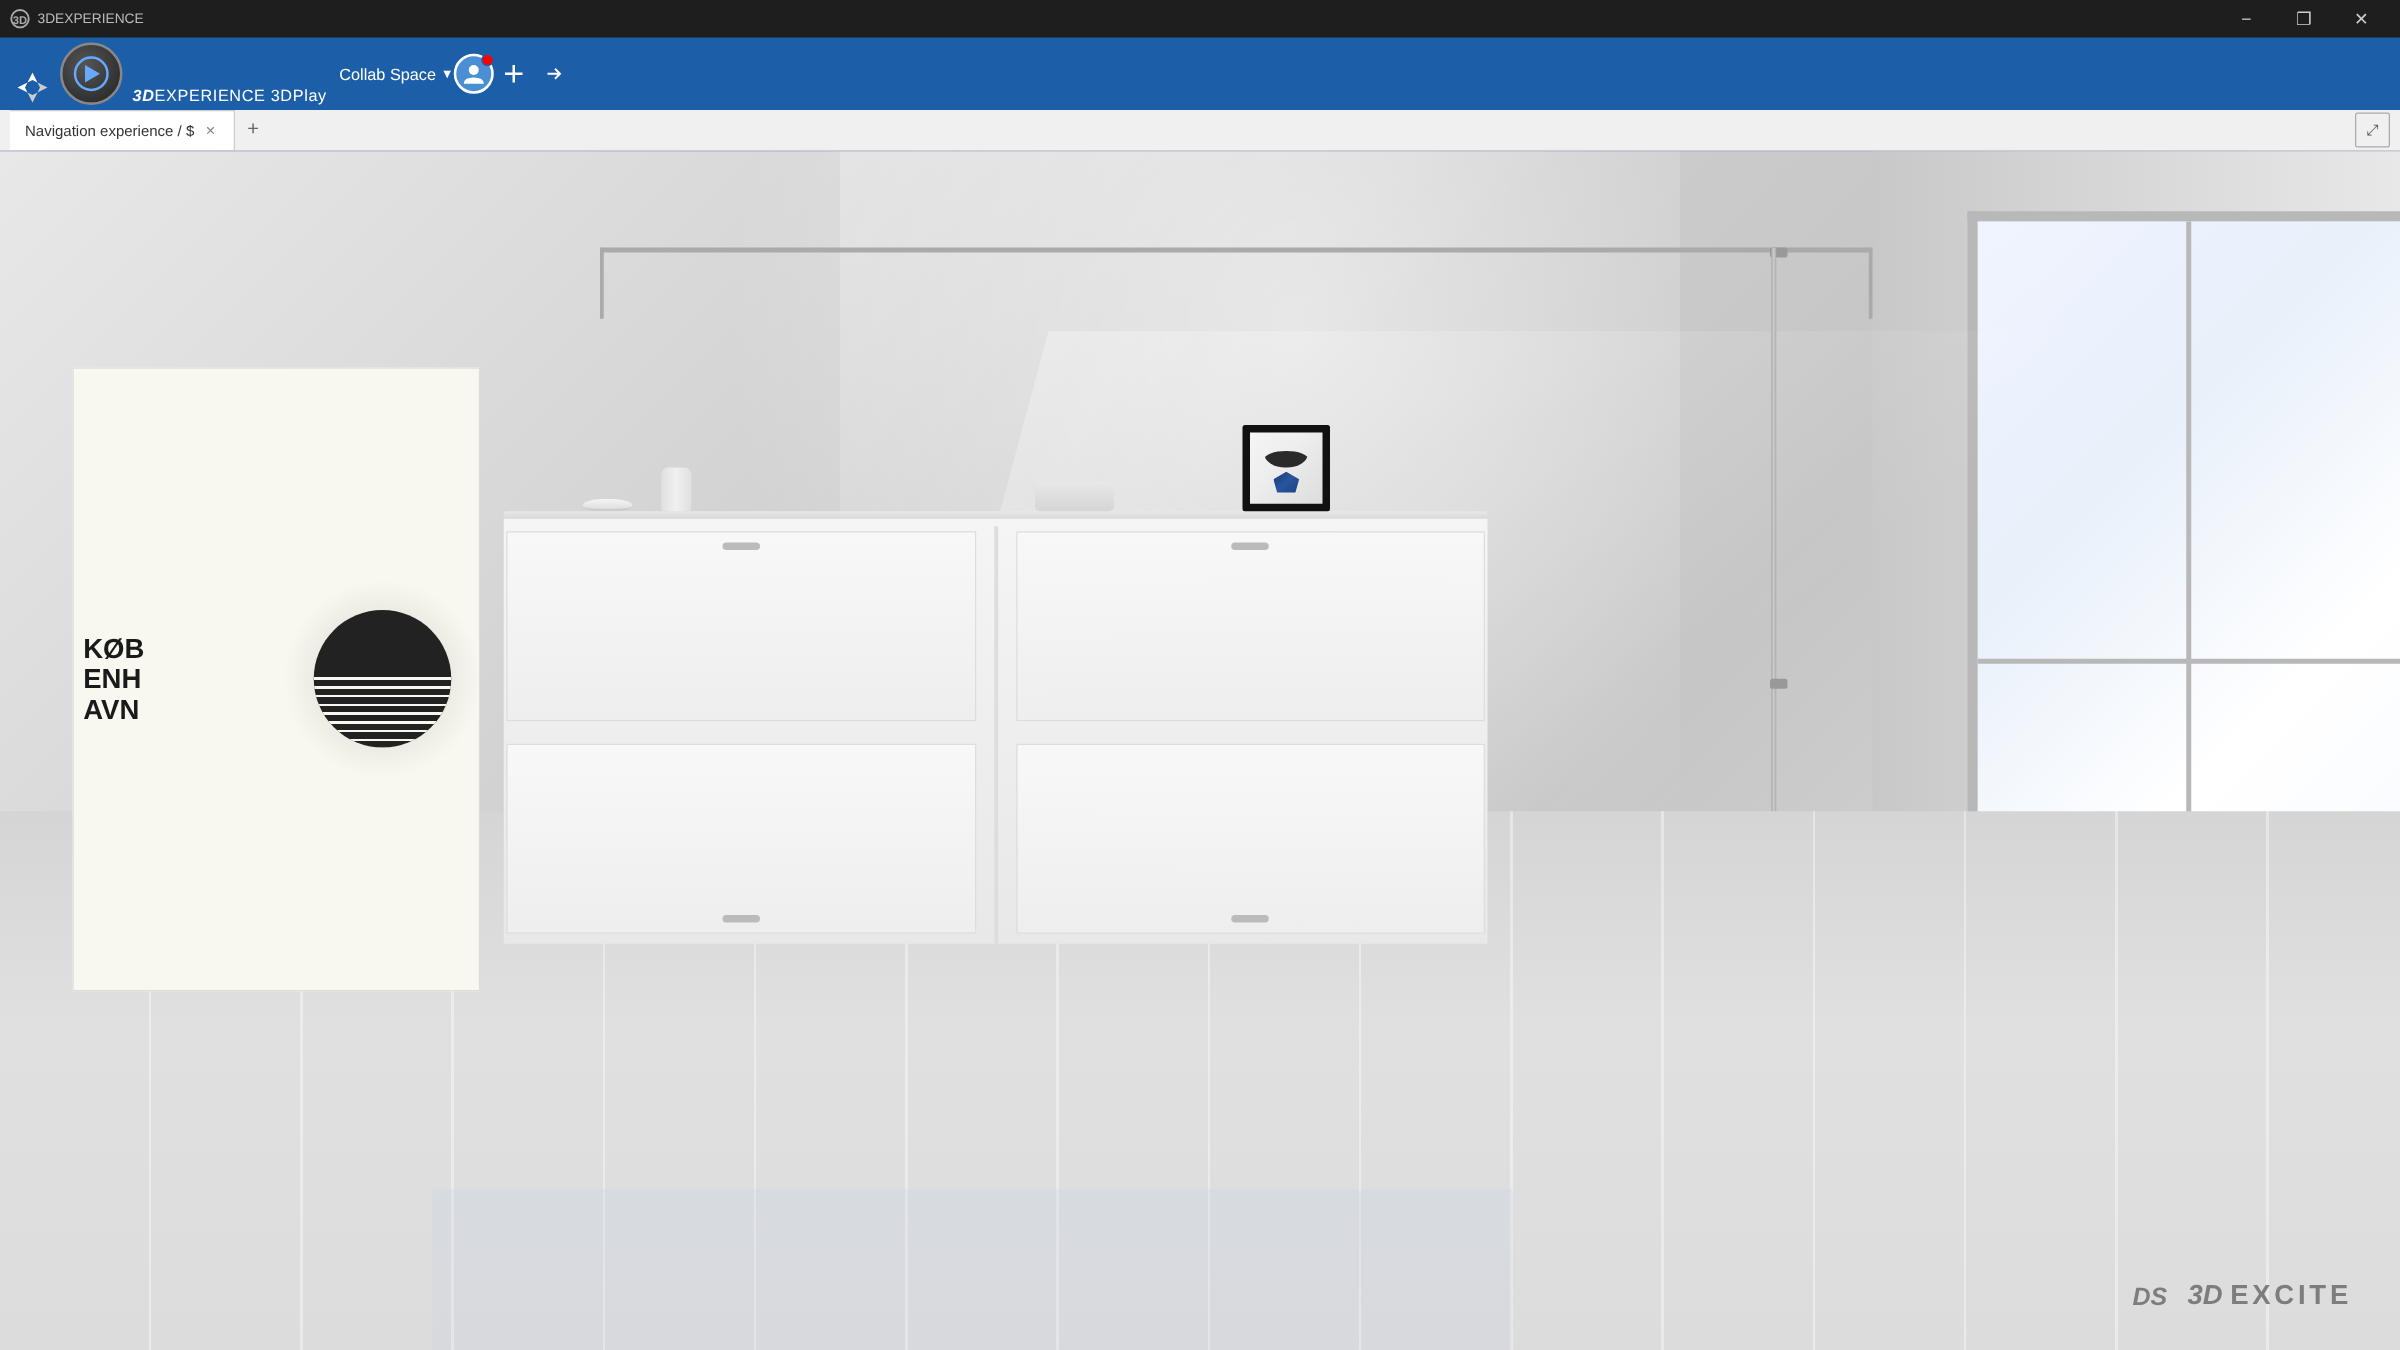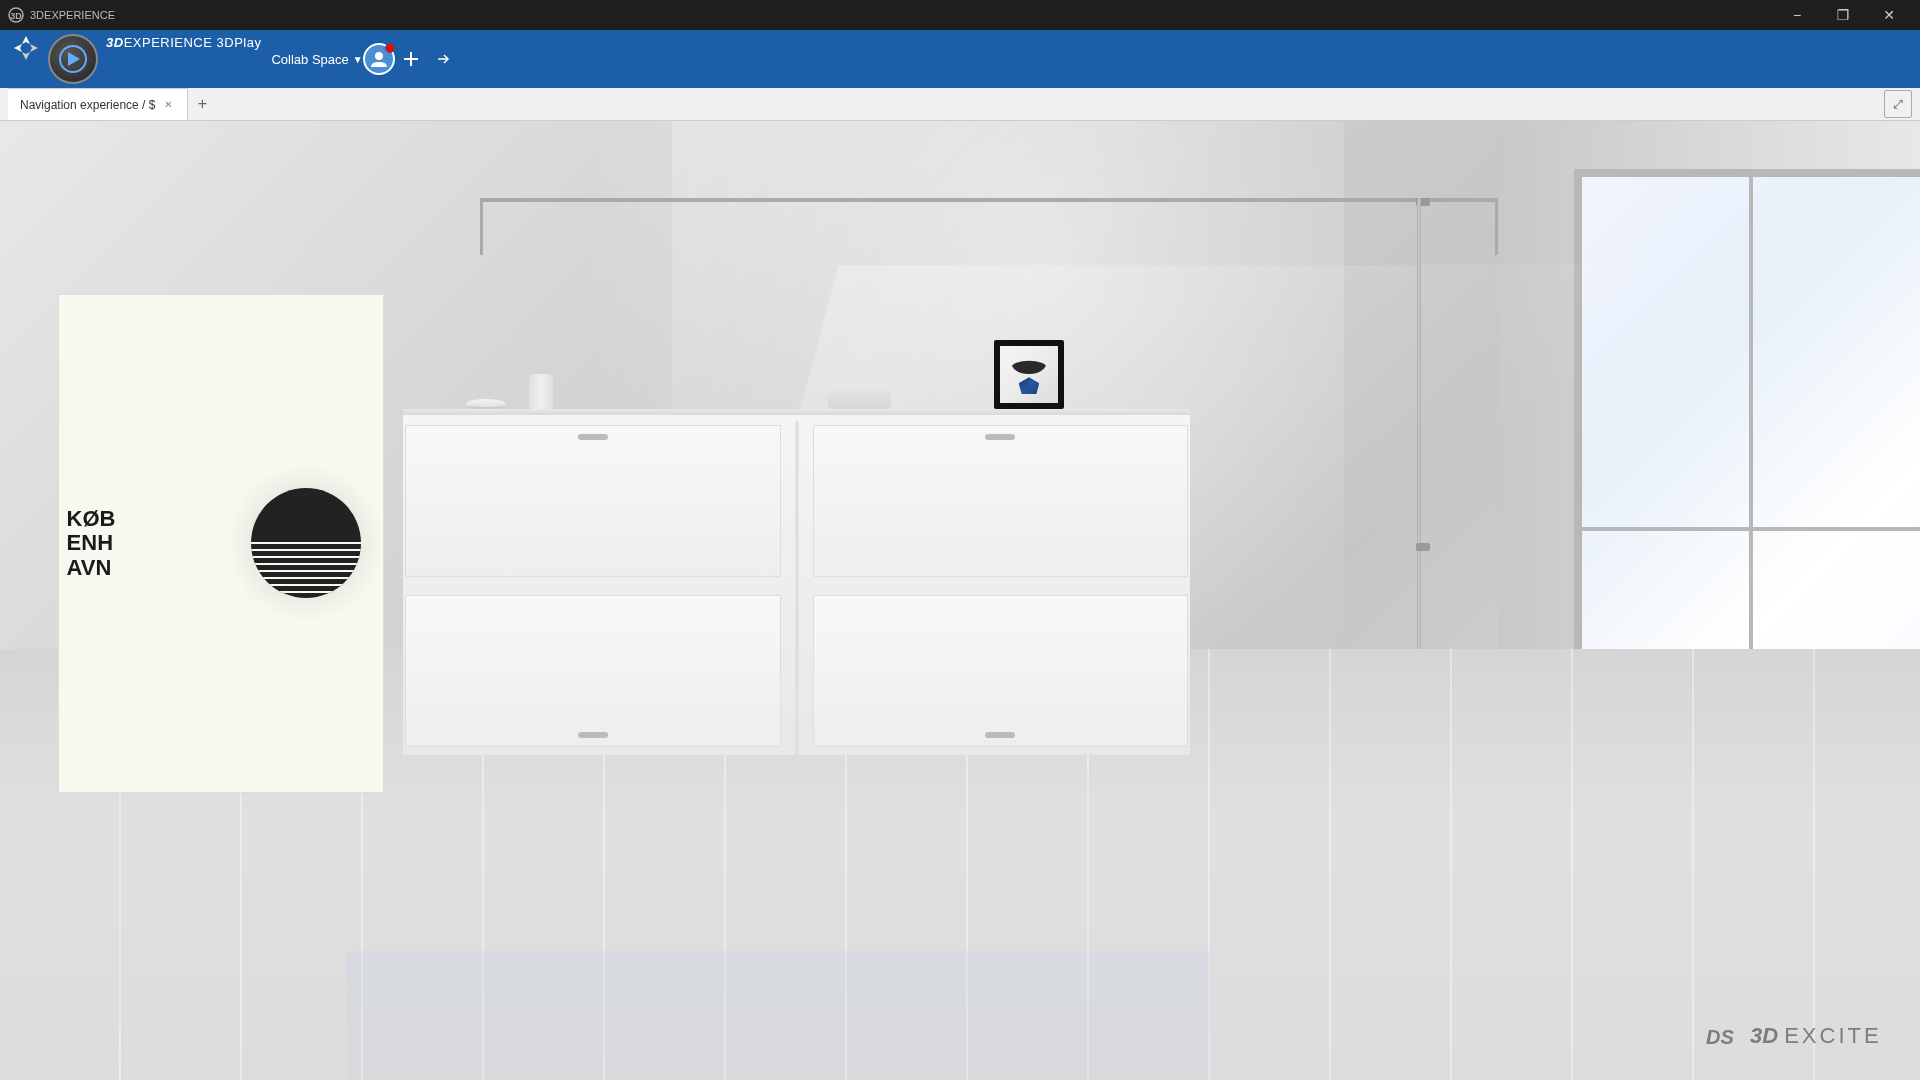--- a/index.html
+++ b/index.html
@@ -29,21 +29,21 @@
 
     
     #toolbar {
       height: 58px;
       background: #1c5fa8;
       display: flex;
       align-items: center;
       padding: 0 12px;
       gap: 10px;
     }
-    #logo-area { display: flex; align-items: flex-start; gap: 8px; flex-shrink: 0; }
+    #logo-area { display: flex; align-items: flex-end; gap: 8px; flex-shrink: 0; }
     #app-icon {
       width: 50px; height: 50px;
       border-radius: 50%;
       background: radial-gradient(circle at 40% 35%, #555, #222);
       border: 2px solid #888;
       display: flex; align-items: center; justify-content: center;
       position: relative;
       overflow: hidden;
     }
     #app-icon-inner {
@@ -760,17 +760,17 @@
           <div class="picture-gem-art"></div>
         </div>
       </div>
     </div>
 
     <div id="excite-logo">
       <svg width="40" height="32" viewBox="0 0 40 32">
         <text x="2" y="24" font-size="20" font-weight="bold" font-style="italic" fill="#555">DS</text>
       </svg>
       <span style="color:#555;font-size:22px;font-weight:900;font-style:italic;">3D</span>
-      <span style="color:#555;font-size:22px;font-weight:400;letter-spacing:3px;">EXCITE</span>
+      <span style="color:#555;font-size:22px;font-weight:700;letter-spacing:3px;">EXCITE</span>
     </div>
 
   </div>
 </div>
 
 </body></html>

